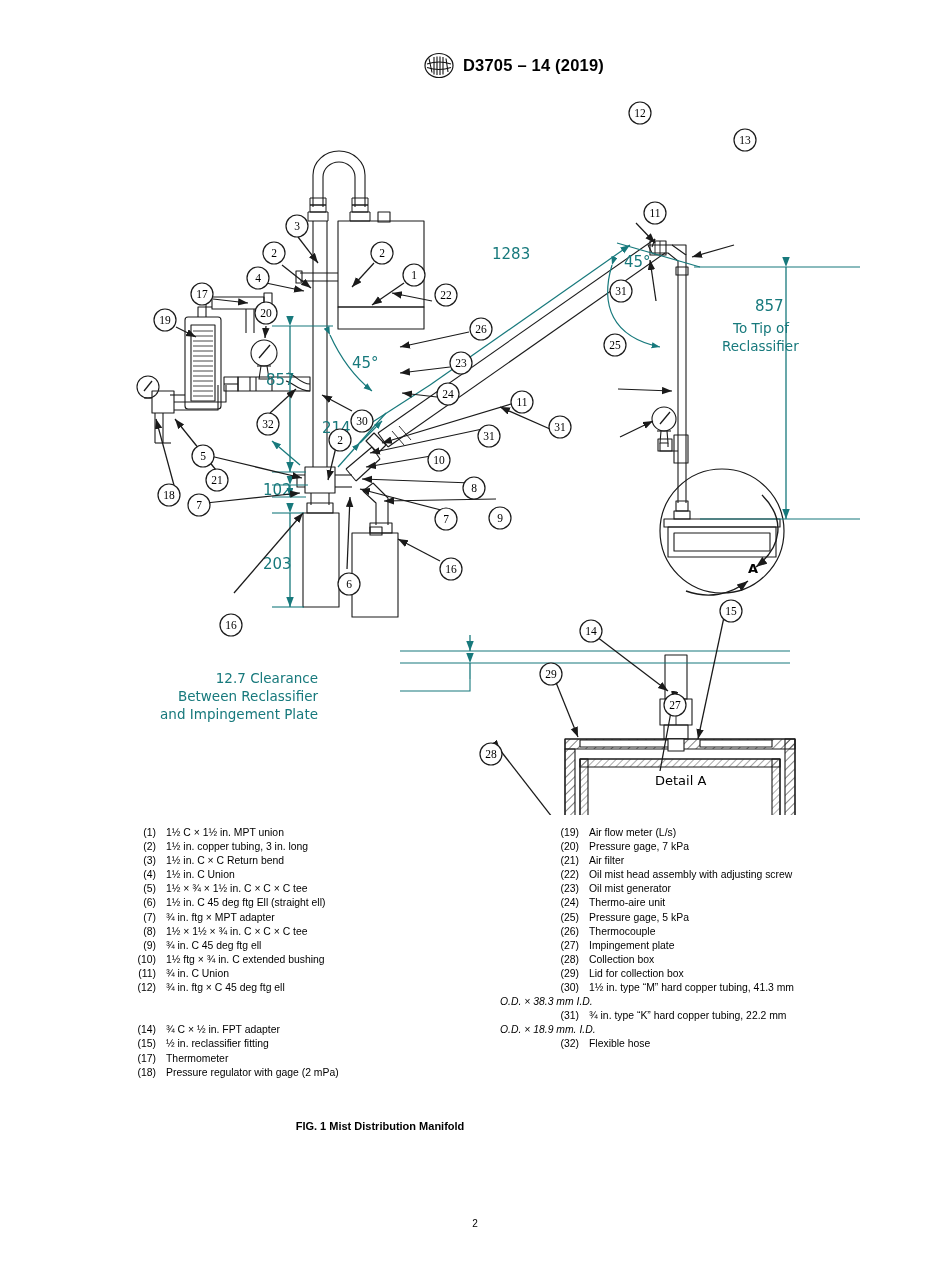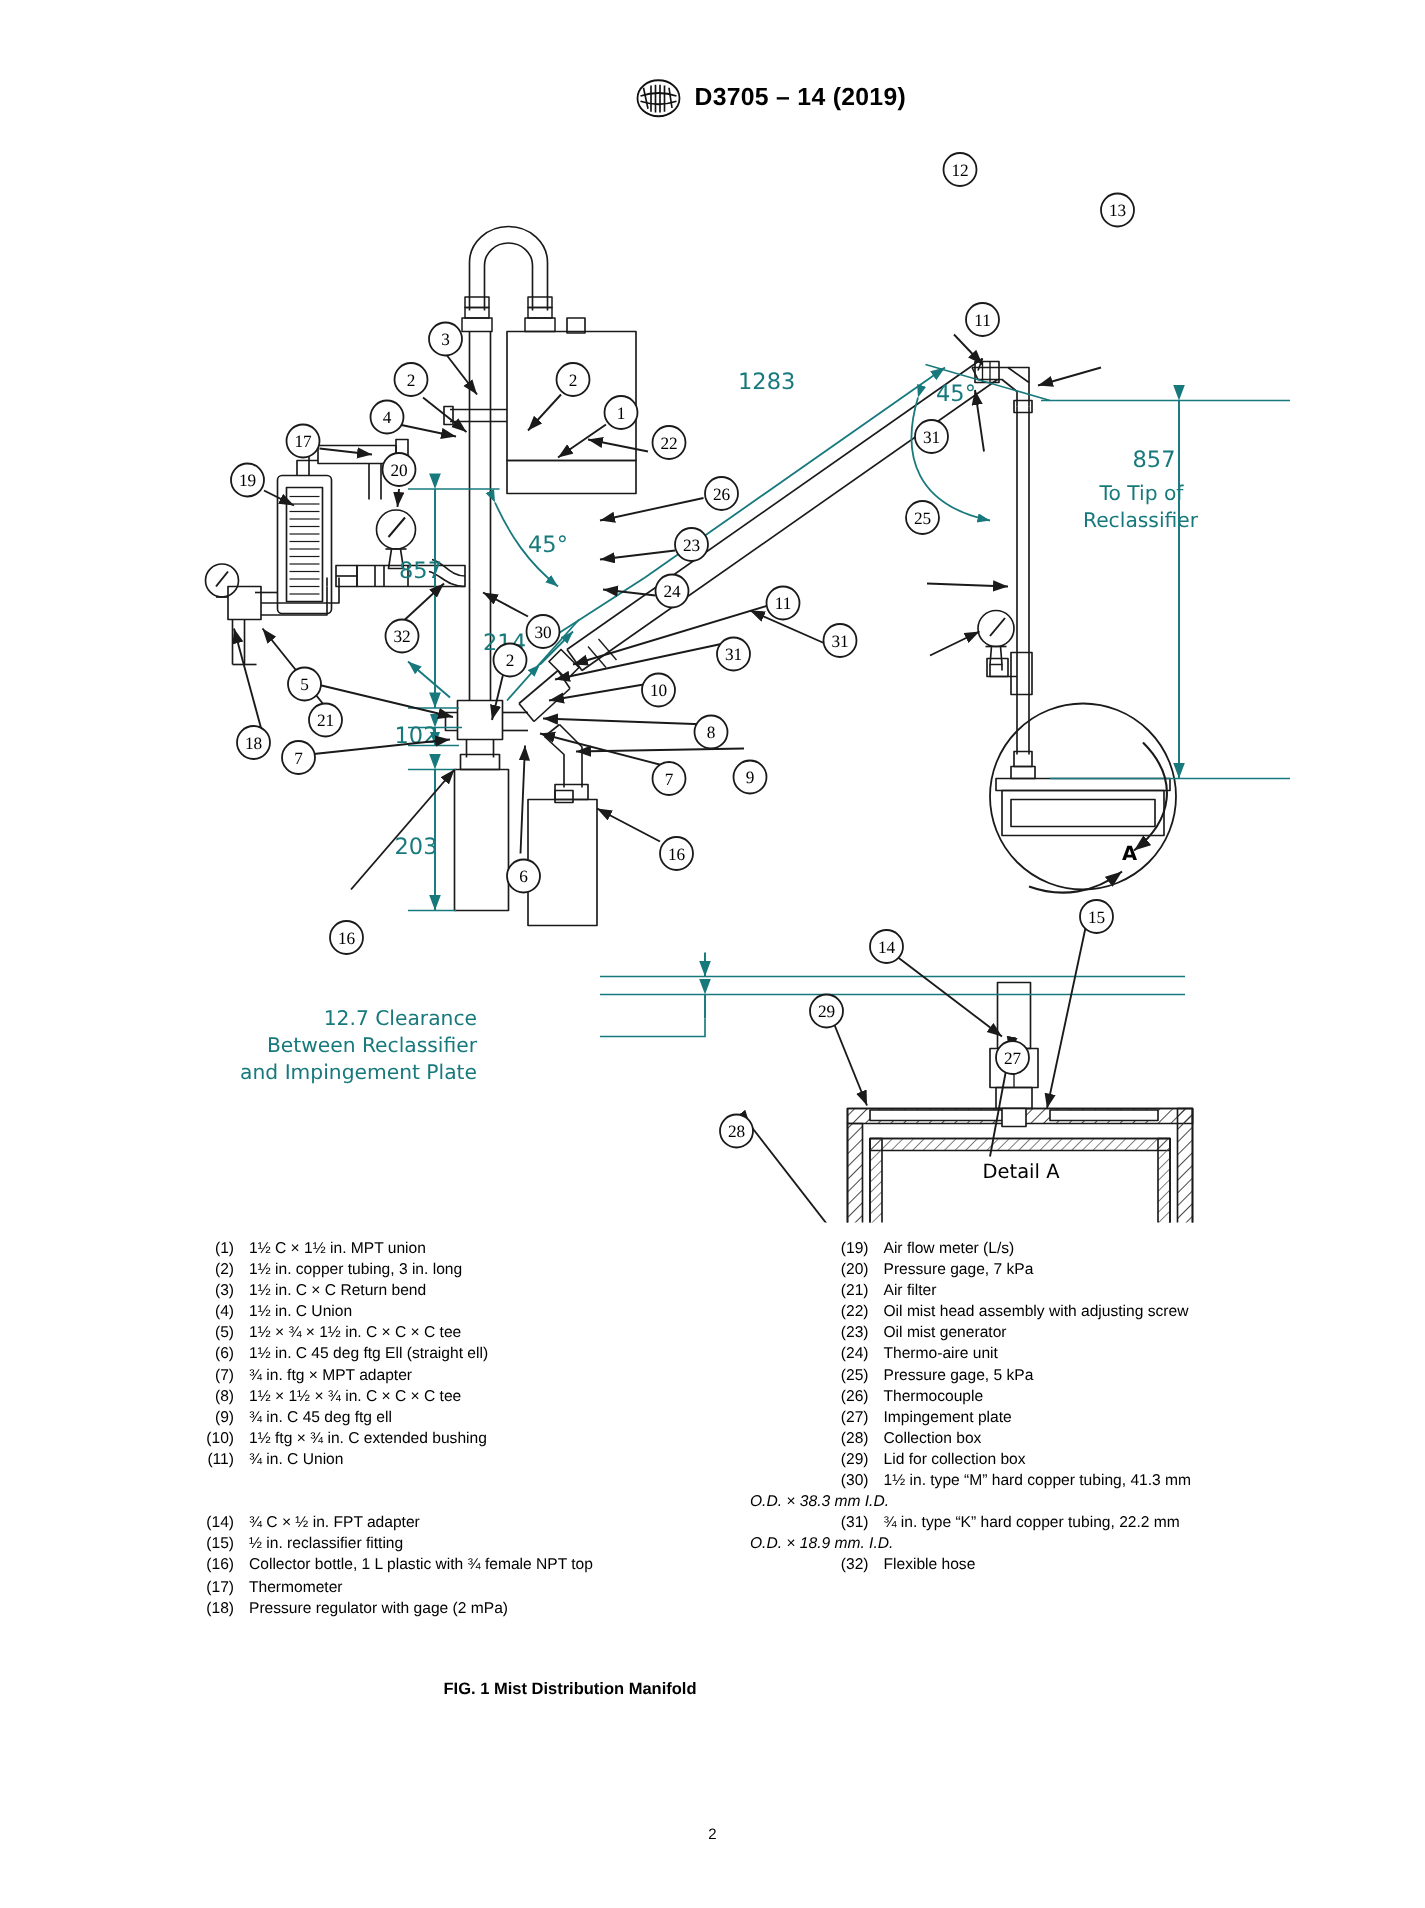--- a/index.html
+++ b/index.html
@@ -546,33 +546,33 @@
         <span class="txt">¾ in. C 45 deg ftg ell</span>
       </div>
     <div class="litem">
         <span class="num">(10)</span>
         <span class="txt">1½ ftg × ¾ in. C extended bushing</span>
       </div>
     <div class="litem">
         <span class="num">(11)</span>
         <span class="txt">¾ in. C Union</span>
       </div>
+    <div class="litem">
+        <span class="num">(12)</span>
+        <span class="txt">¾ in. ftg × C 45 deg ftg ell</span>
+      </div>
     <div class="gap"></div>
     <div class="gap"></div>
     <div class="litem">
         <span class="num">(14)</span>
         <span class="txt">¾ C × ½ in. FPT adapter</span>
       </div>
     <div class="litem">
         <span class="num">(15)</span>
         <span class="txt">½ in. reclassifier fitting</span>
-      </div>
-    <div class="litem">
-        <span class="num">(16)</span>
-        <span class="txt">Collector bottle, 1 L plastic with ¾ female NPT top</span>
       </div>
     <div class="litem">
         <span class="num">(17)</span>
         <span class="txt">Thermometer</span>
       </div>
     <div class="litem">
         <span class="num">(18)</span>
         <span class="txt">Pressure regulator with gage (2 mPa)</span>
       </div>
   </div>

